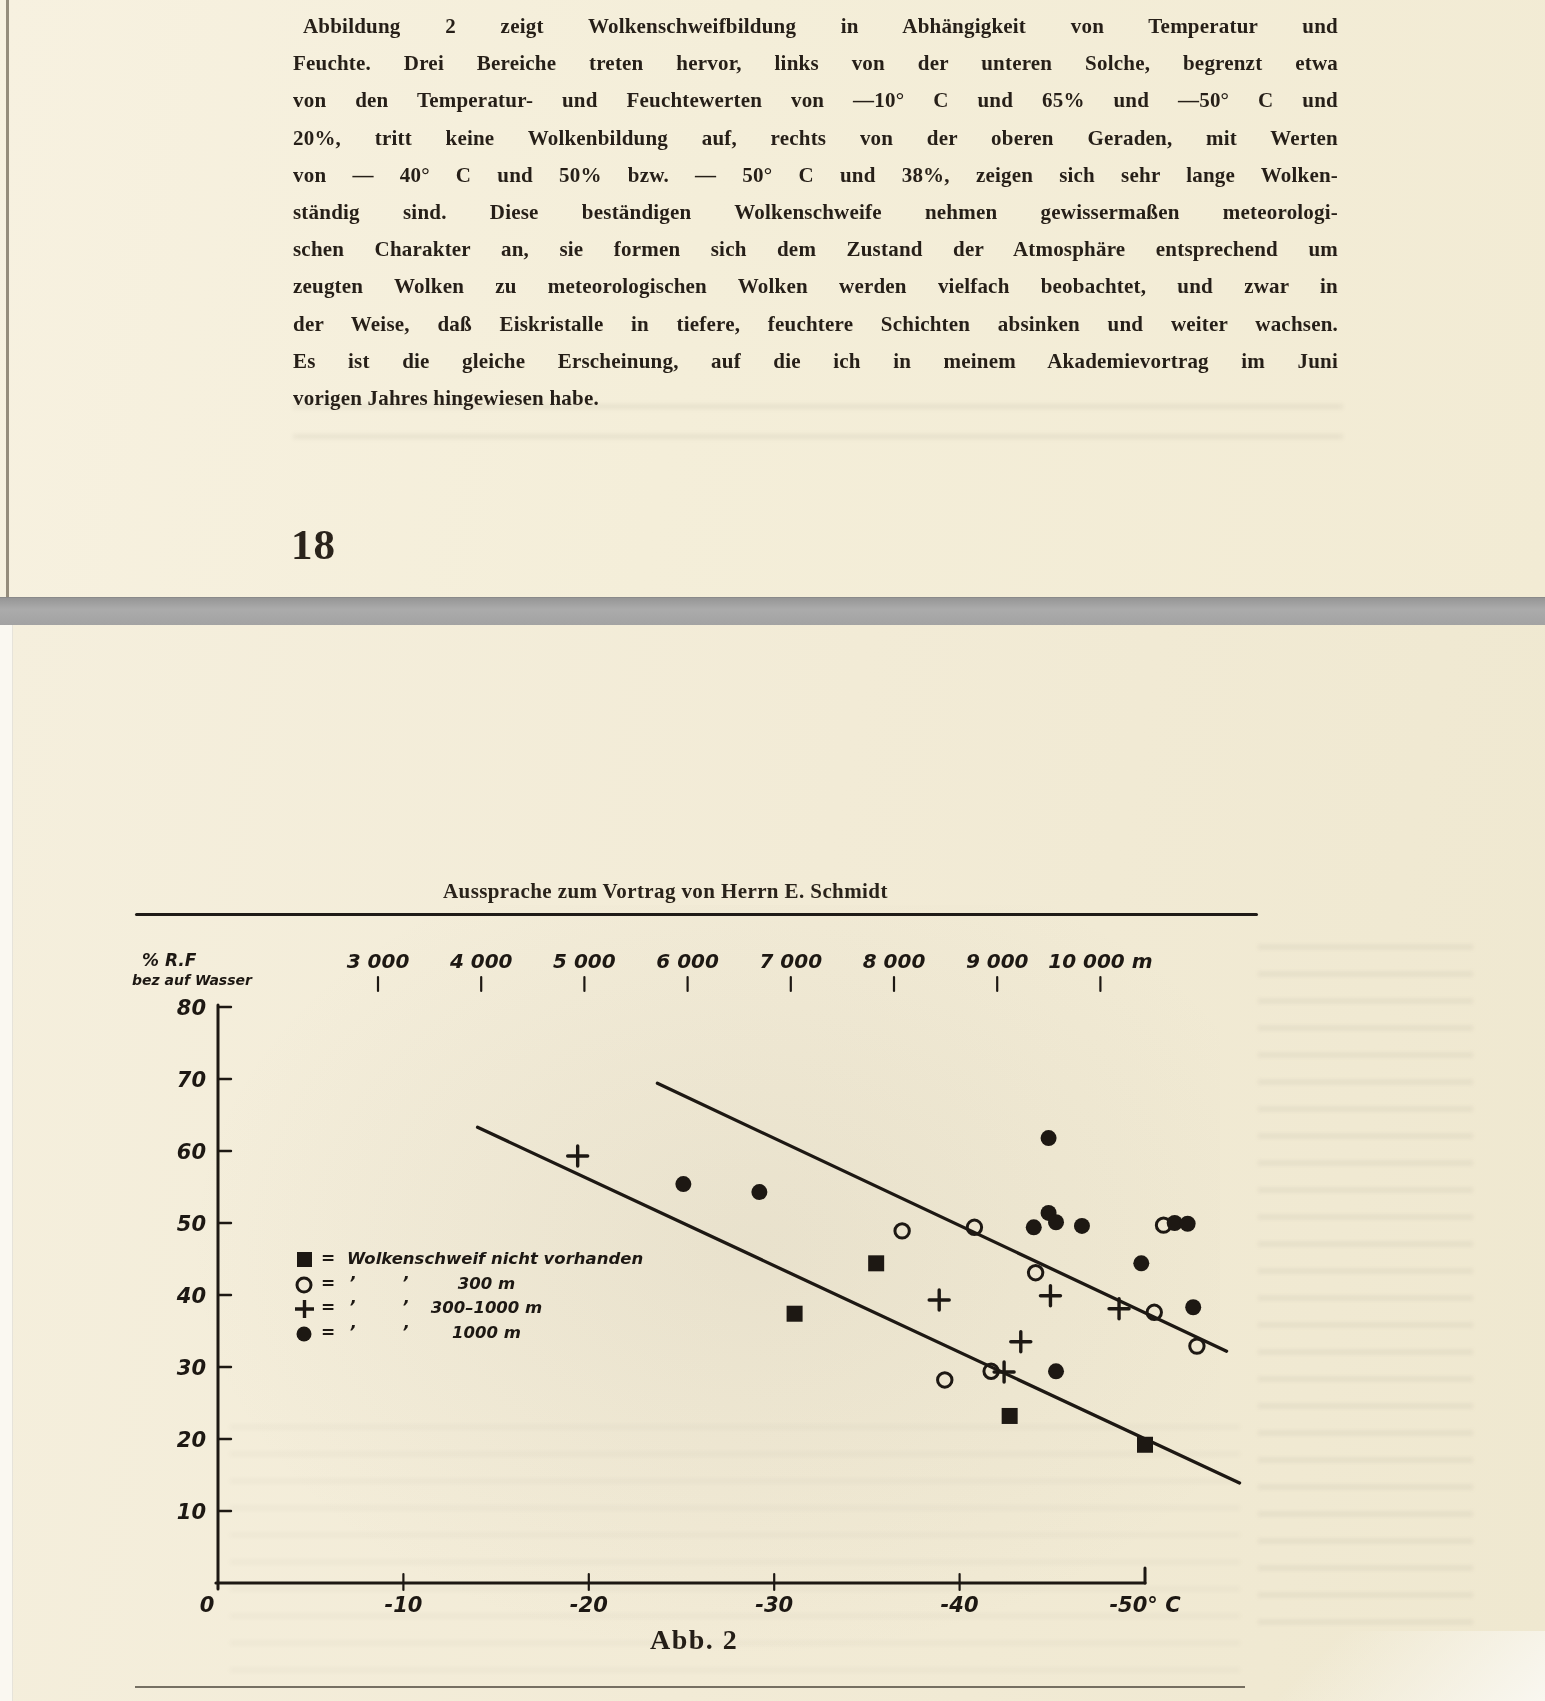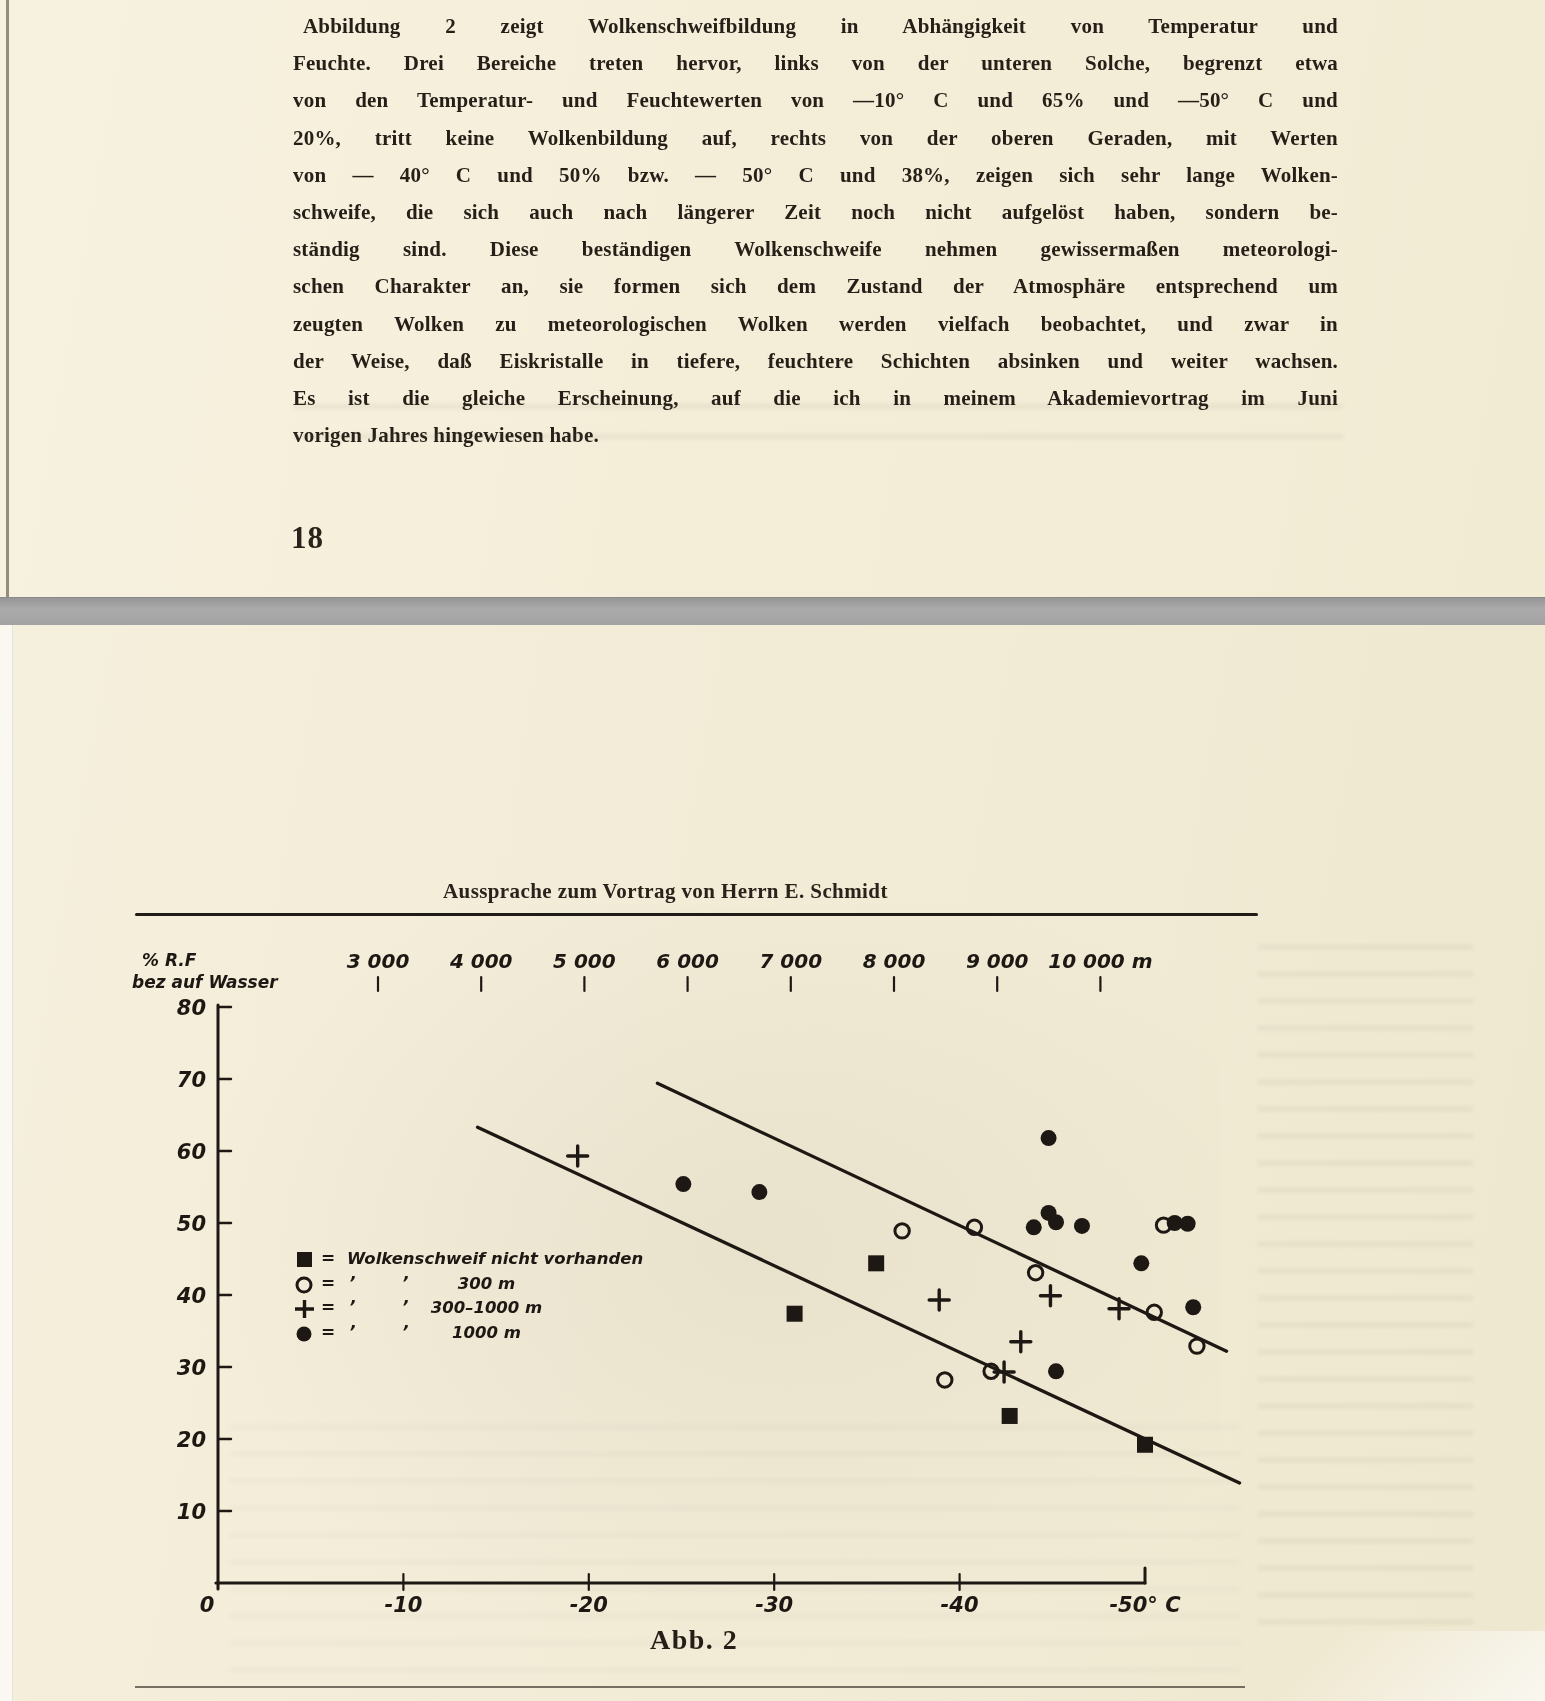--- a/index.html
+++ b/index.html
@@ -9,21 +9,21 @@
   
   .page-top{position:absolute;left:0;top:0;width:1545px;height:597px;
     background:linear-gradient(100deg,#f7f1e0 0%,#f4eed9 45%,#f2ebd4 100%);}
   .edge-line{position:absolute;left:6px;top:0;width:3px;height:597px;
     background:rgba(70,58,42,0.55);filter:blur(0.6px);}
   .paragraph{position:absolute;left:293px;top:8px;width:1045px;color:#261f18;}
   .pline{height:37.2px;line-height:37.2px;font-size:21px;font-weight:700;
     text-align:justify;text-align-last:justify;letter-spacing:0.2px;white-space:nowrap;}
   .pline.first{padding-left:10px;}
   .pline.last{text-align-last:left;white-space:normal;}
-  .page-number{position:absolute;left:291px;top:520px;font-size:31px;font-weight:700;
+  .page-number{position:absolute;left:291px;top:520px;font-size:43px;font-weight:700;
     color:#2a231b;letter-spacing:1px;}
 
   
   .divider{position:absolute;left:0;top:597px;width:1545px;height:28px;
     background:linear-gradient(180deg,#969696 0%,#ababab 40%,#a2a2a2 100%);
     border-top:1px solid #8a8a8a;}
 
   
   .page-bottom{position:absolute;left:0;top:625px;width:1545px;height:1076px;
     background:linear-gradient(100deg,#f5efdd 0%,#f2ebd6 50%,#efe8d0 100%);}
@@ -45,21 +45,21 @@
   
   .bleed{position:absolute;pointer-events:none;
     background:repeating-linear-gradient(180deg,rgba(112,106,88,0.10) 0px,rgba(112,106,88,0.10) 4px,rgba(112,106,88,0) 4px,rgba(112,106,88,0) 27px);
     filter:blur(2px);}
   .bleed-top{background:repeating-linear-gradient(180deg,rgba(112,106,88,0.16) 0px,rgba(112,106,88,0.16) 5px,rgba(112,106,88,0) 5px,rgba(112,106,88,0) 30px);}
 
   
   .chart-text{font-family:"DejaVu Sans",sans-serif;font-style:italic;color:#1d1813;}
   .corner-label{position:absolute;left:142px;top:325px;}
   .corner-label .l1{font-size:17px;font-weight:700;}
-  .corner-label .l2{font-size:17px;font-weight:700;margin-left:-10px;margin-top:2px;}
+  .corner-label .l2{font-size:14px;font-weight:700;margin-left:-10px;margin-top:2px;}
   .chart-title{position:absolute;left:400px;top:375px;width:480px;text-align:center;}
   .chart-title .t1{font-size:26px;font-weight:600;letter-spacing:0.3px;}
   .chart-title .t2{font-size:26px;font-weight:600;margin-top:4px;margin-left:60px;}
   .chart-title .suffix{font-size:15px;font-weight:600;letter-spacing:0.5px;}
   .legend{position:absolute;left:294px;top:623px;width:430px;}
   .legend-row{position:relative;height:24.5px;}
   .legend-row .sym{position:absolute;left:0;top:1px;width:24px;height:22px;}
   .legend-row .eq{position:absolute;left:27px;top:0;font-size:17px;font-weight:700;}
   .legend-row .d1{position:absolute;left:55px;top:0;font-size:17px;font-weight:700;}
   .legend-row .d2{position:absolute;left:108px;top:0;font-size:17px;font-weight:700;}
@@ -80,21 +80,20 @@
 <div class="canvas">
 
   <section class="page-top">
     <div class="edge-line"></div>
     <div class="paragraph" id="paragraph">
         <div class="pline first">Abbildung 2 zeigt Wolkenschweifbildung in Abhängigkeit von Temperatur und</div>
         <div class="pline">Feuchte.  Drei Bereiche treten hervor, links von der unteren Solche, begrenzt etwa</div>
         <div class="pline">von den Temperatur- und Feuchtewerten von —10° C und 65% und —50° C und</div>
         <div class="pline">20%, tritt keine Wolkenbildung auf, rechts von der oberen Geraden, mit Werten</div>
         <div class="pline">von — 40° C und 50% bzw. — 50° C und 38%, zeigen sich sehr lange Wolken-</div>
-        <div class="pline">schweife, die sich auch nach längerer Zeit noch nicht aufgelöst haben, sondern be-</div>
         <div class="pline">ständig sind.  Diese beständigen Wolkenschweife nehmen gewissermaßen meteorologi-</div>
         <div class="pline">schen Charakter an, sie formen sich dem Zustand der Atmosphäre entsprechend um</div>
         <div class="pline">zeugten Wolken zu meteorologischen Wolken werden vielfach beobachtet, und zwar in</div>
         <div class="pline">der Weise, daß Eiskristalle in tiefere, feuchtere Schichten absinken und weiter wachsen.</div>
         <div class="pline">Es ist die gleiche Erscheinung, auf die ich in meinem Akademievortrag im Juni</div>
         <div class="pline last">vorigen Jahres hingewiesen habe.</div>
       </div>
     <div class="bleed bleed-top" style="left:293px;top:404px;width:1050px;height:42px;opacity:.55"></div>
     <div class="page-number">18</div>
   </section>

